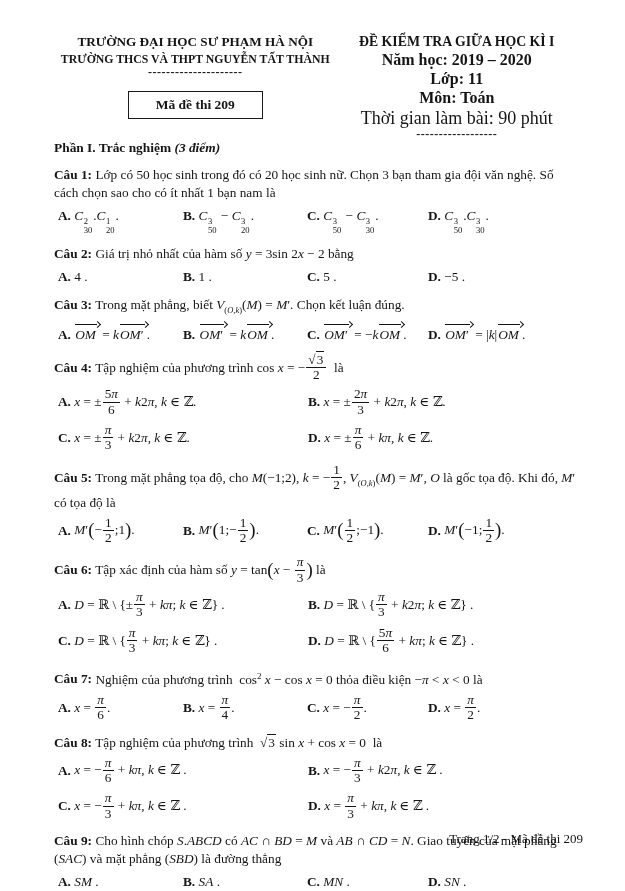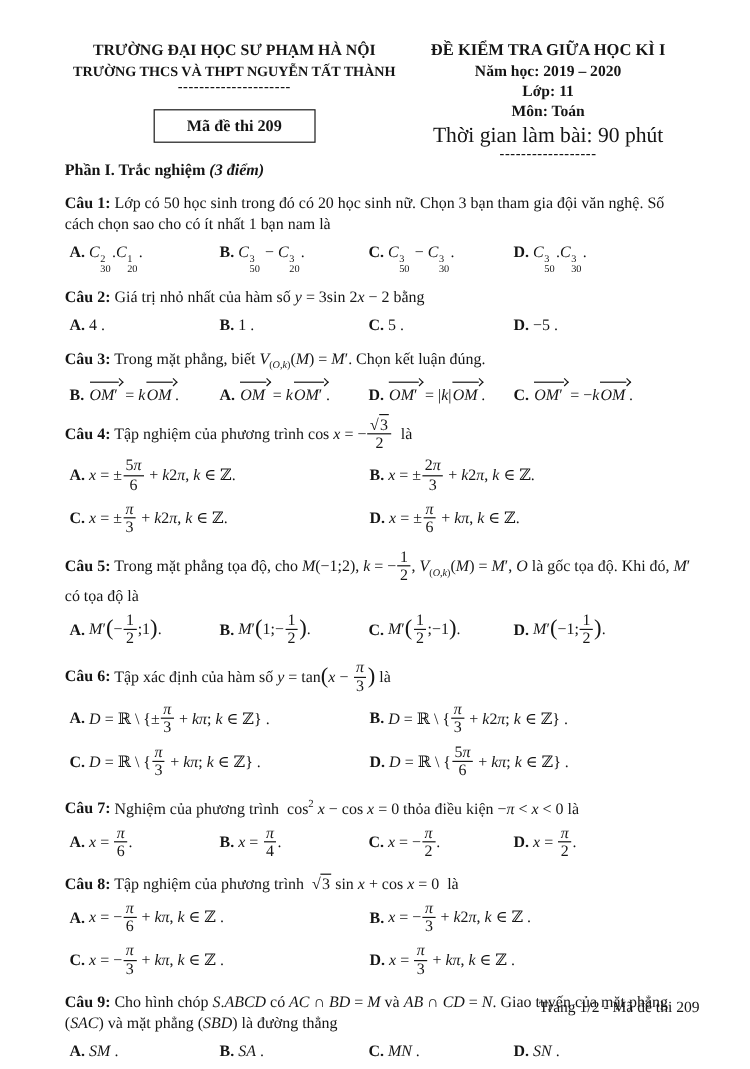--- a/index.html
+++ b/index.html
@@ -18,21 +18,21 @@
   .h-left{width:296px;text-align:center;}
   .h-left .l1{font-weight:bold;font-size:13.2px;white-space:nowrap;}
   .h-left .l2{font-weight:bold;font-size:11.8px;margin-top:2px;white-space:nowrap;}
   .dashes{font-weight:bold;font-size:12px;line-height:11px;letter-spacing:0.5px;}
   .code-box{
     display:inline-block;border:1.6px solid #1b1b1b;
     padding:5px 27px;font-weight:bold;font-size:13.5px;margin-top:13px;
   }
   .h-right{width:252px;text-align:center;}
   .h-right .t1{font-weight:bold;font-size:13.8px;white-space:nowrap;}
-  .h-right .t2{font-weight:bold;font-size:13px;margin-top:1px;}
+  .h-right .t2{font-weight:bold;font-size:16px;margin-top:1px;}
   .h-right .t5{font-size:18px;margin-top:1px;}
   
   .part{font-size:13.4px;}
   .part .pts{font-style:italic;}
   
   .q{margin-top:10px;font-size:13.3px;line-height:18px;}
   .qlabel{font-weight:bold;}
   .opts{display:grid;margin-top:5px;padding-left:4px;row-gap:6px;align-items:center;}
   .opts.row4{grid-template-columns:125px 124px 121px 1fr;}
   .opts.grid2{grid-template-columns:250px 1fr;}
@@ -127,24 +127,24 @@
           <span class="opt"><b class="olab">A.</b><span> 4 .</span></span>
           <span class="opt"><b class="olab">B.</b><span> 1 .</span></span>
           <span class="opt"><b class="olab">C.</b><span> 5 .</span></span>
           <span class="opt"><b class="olab">D.</b><span> −5 .</span></span>
         </div>
   </div>
 
   <div class="q">
     <div class="stem"><b class="qlabel">Câu 3:</b> <span class="qtext">Trong mặt phẳng, biết <i>V</i><sub>(<i>O</i>,<i>k</i>)</sub>(<i>M</i>) = <i>M</i>′. Chọn kết luận đúng.</span></div>
     <div class="opts row4">
+          <span class="opt"><b class="olab">A.</b><span> <span class="vec"><i>OM</i></span> = <i>k</i><span class="vec"><i>OM</i>′</span>.</span></span>
           <span class="opt"><b class="olab">B.</b><span> <span class="vec"><i>OM</i>′</span> = <i>k</i><span class="vec"><i>OM</i></span>.</span></span>
-          <span class="opt"><b class="olab">A.</b><span> <span class="vec"><i>OM</i></span> = <i>k</i><span class="vec"><i>OM</i>′</span>.</span></span>
+          <span class="opt"><b class="olab">C.</b><span> <span class="vec"><i>OM</i>′</span> = −<i>k</i><span class="vec"><i>OM</i></span>.</span></span>
           <span class="opt"><b class="olab">D.</b><span> <span class="vec"><i>OM</i>′</span> = |<i>k</i>|<span class="vec"><i>OM</i></span>.</span></span>
-          <span class="opt"><b class="olab">C.</b><span> <span class="vec"><i>OM</i>′</span> = −<i>k</i><span class="vec"><i>OM</i></span>.</span></span>
         </div>
   </div>
 
   <div class="q">
     <div class="stem"><b class="qlabel">Câu 4:</b> <span class="qtext">Tập nghiệm của phương trình cos <i>x</i> = −<span class="fr">
               <span class="fn">√<span class="sqb">3</span></span>
               <span class="fd">2</span>
             </span>&nbsp; là</span></div>
     <div class="opts grid2">
           <span class="opt"><b class="olab">A.</b><span> <i>x</i> = ±<span class="fr">

